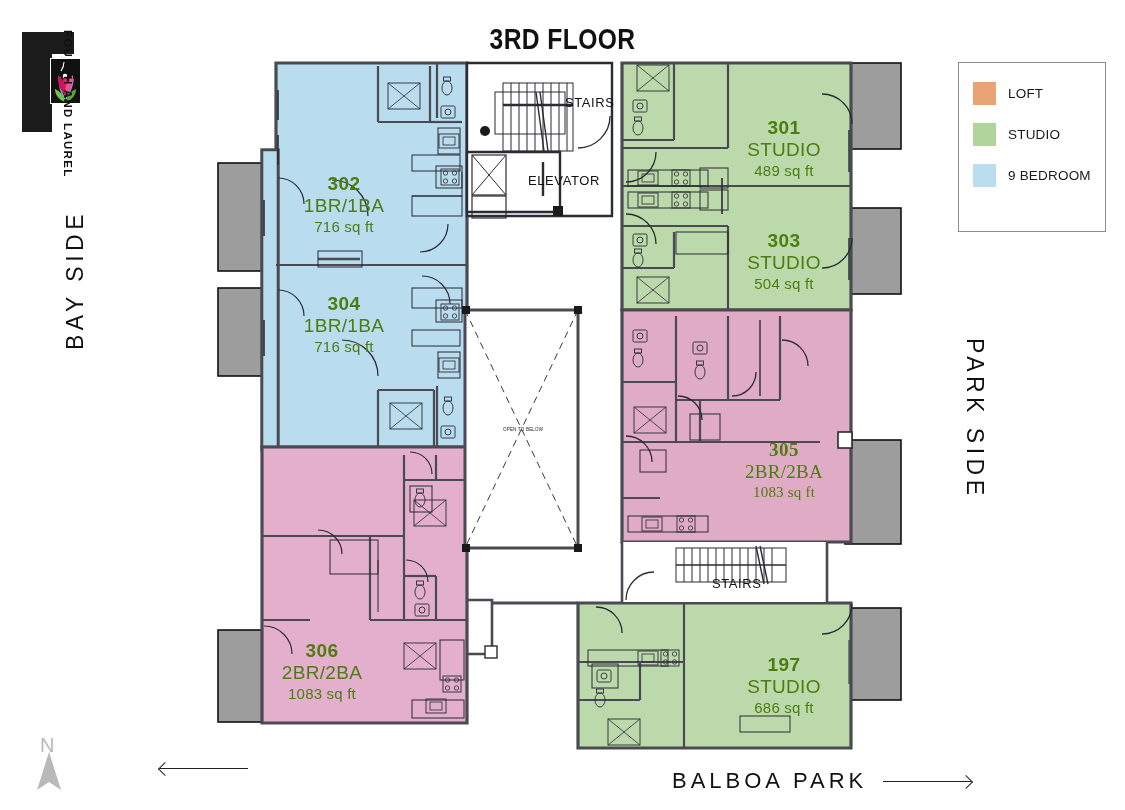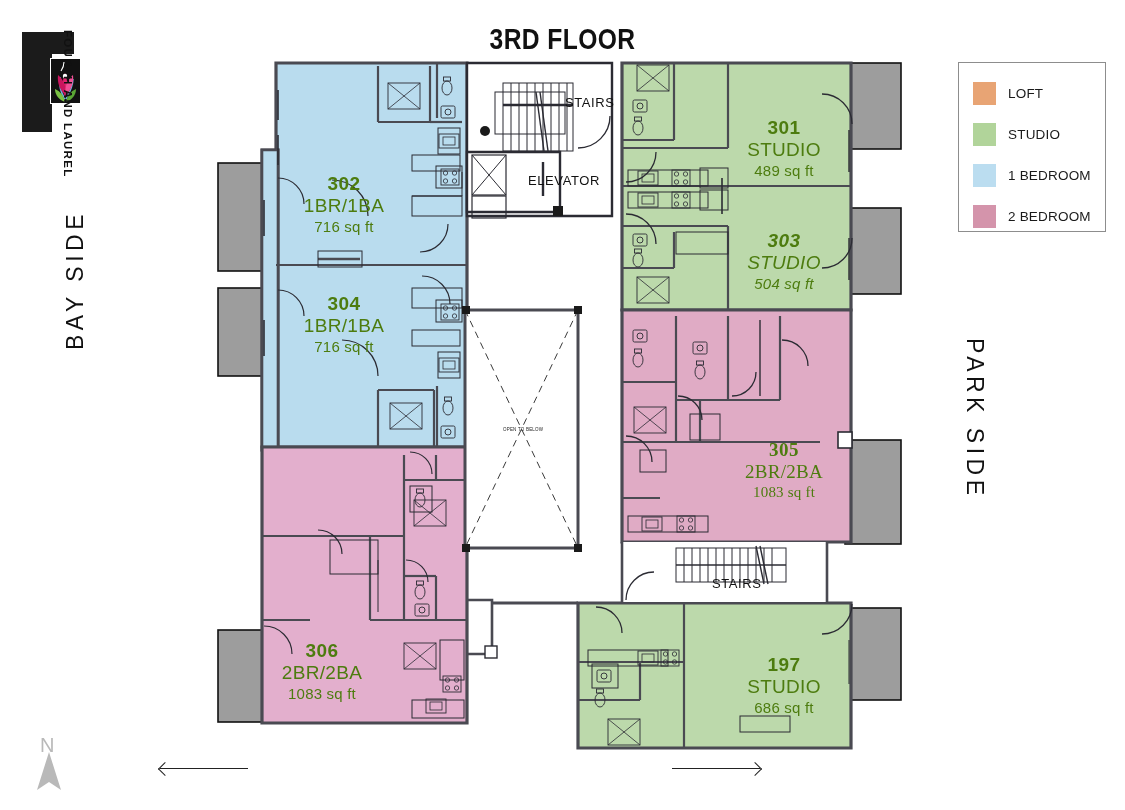--- a/index.html
+++ b/index.html
@@ -599,21 +599,21 @@
   <div class="unit-type">2BR/2BA</div>
   <div class="unit-area">1083 sq ft</div>
 </div>
 
 <div class="unit-label" style="left:722px; top:117px; width:124px;">
   <div class="unit-num">301</div>
   <div class="unit-type">STUDIO</div>
   <div class="unit-area">489 sq ft</div>
 </div>
 
-<div class="unit-label" style="left:722px; top:230px; width:124px;font-style:italic;">
+<div class="unit-label" style="left:722px; top:230px; width:124px;">
   <div class="unit-num">303</div>
   <div class="unit-type">STUDIO</div>
   <div class="unit-area">504 sq ft</div>
 </div>
 
 <div class="unit-label" style="left:722px; top:439px; width:124px;font-family:Liberation Serif, serif;">
   <div class="unit-num">305</div>
   <div class="unit-type">2BR/2BA</div>
   <div class="unit-area">1083 sq ft</div>
 </div>
@@ -636,34 +636,31 @@
   <div class="legend-row">
     <div class="legend-swatch" style="background:#e8a474"></div>
     <div class="legend-label">LOFT</div>
   </div>
   <div class="legend-row">
     <div class="legend-swatch" style="background:#b1d49a"></div>
     <div class="legend-label">STUDIO</div>
   </div>
   <div class="legend-row">
     <div class="legend-swatch" style="background:#bbddf0"></div>
-    <div class="legend-label">1 BEDROOM</div>
-  </div>
-  <div class="legend-row">
-    <div class="legend-swatch" style="background:#d494ab"></div>
-    <div class="legend-label">2 BEDROOM</div>
+    <div class="legend-label">9 BEDROOM</div>
   </div>
 </div>
 
 <div id="north-arrow">
   <div class="n-letter">N</div>
   <svg width="34" height="58" viewBox="0 0 34 58">
     <path d="M17 14 L29 52 L17 44 L5 52 Z" fill="#b9b9b9"></path>
   </svg>
 </div>
 
 <div class="dir-group" id="dir-bay">
   <div class="dir-line left"></div>
 </div>
 
 <div class="dir-group" id="dir-park">
+  <div class="dir-text">BALBOA PARK</div>
   <div class="dir-line right"></div>
 </div>
 
 </body></html>

